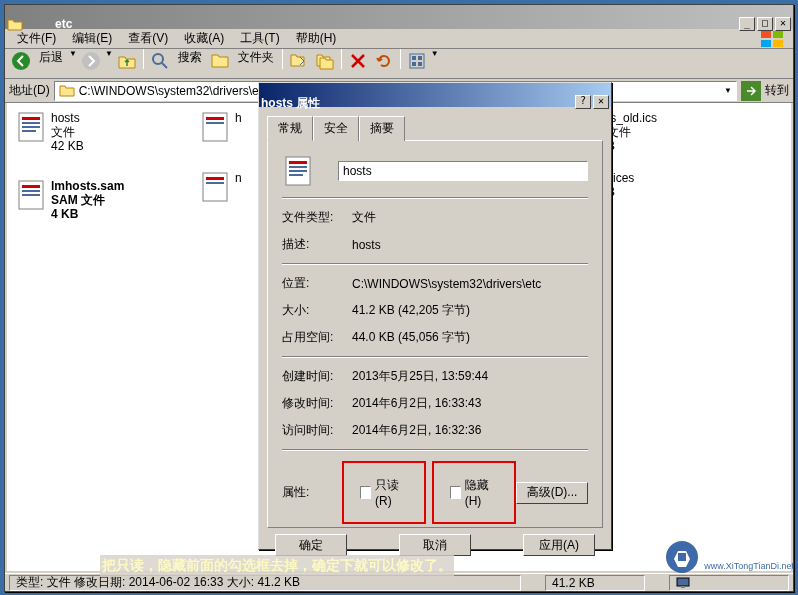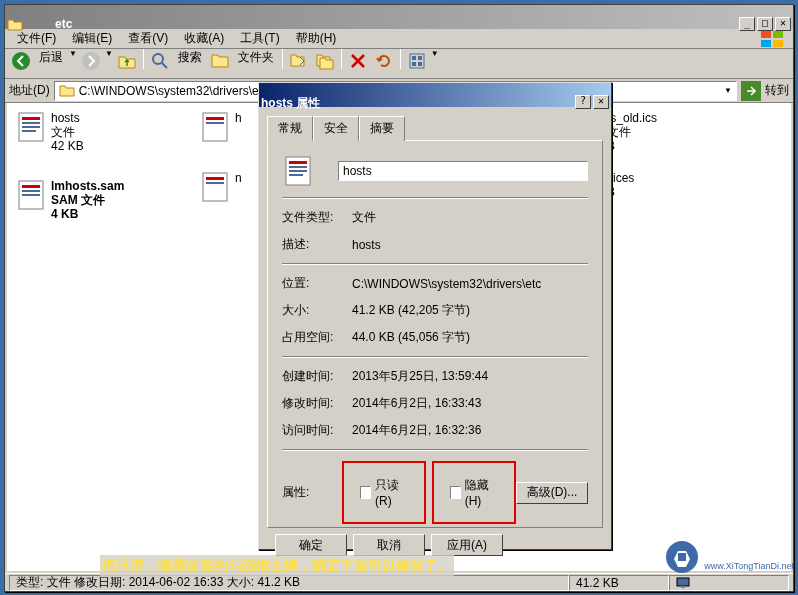--- a/index.html
+++ b/index.html
@@ -17,43 +17,43 @@
 .tb-btn { width: 24px; height: 24px; display: flex; align-items: center; justify-content: center; cursor: default; }
 .tb-sep { width: 1px; height: 20px; background: #808080; margin: 0 2px; border-right: 1px solid #fff; }
 .tb-text { padding: 0 4px; }
 .addressbar { height: 24px; background: #d4d0c8; display: flex; align-items: center; padding: 0 4px; border-bottom: 1px solid #808080; gap: 4px; justify-content: space-between; }
 .addr-input { flex: 1; height: 20px; background: #fff; border: 1px solid #808080; border-right-color: #fff; border-bottom-color: #fff; display: flex; align-items: center; padding: 0 4px; gap: 4px; }
 .addr-go { width: 20px; height: 20px; background: #4a8a2a; display: flex; align-items: center; justify-content: center; }
 .content-area { background: #fff; position: absolute; left: 2px; right: 2px; top: 98px; bottom: 20px; padding: 8px; }
 .file-item { position: absolute; display: flex; align-items: flex-start; gap: 4px; width: 170px; }
 .file-icon { width: 32px; height: 32px; flex-shrink: 0; }
 .file-info { line-height: 14px; }
-.statusbar { position: absolute; bottom: 0; left: 0; right: 0; height: 18px; background: #d4d0c8; border-top: 1px solid #fff; display: flex; align-items: center; padding: 0 4px; font-size: 11px; }
+.statusbar { position: absolute; bottom: 0; left: 0; right: 0; height: 18px; background: #d4d0c8; border-top: 1px solid #fff; display: flex; align-items: center; padding: 0 4px; font-size: 11px; gap: 24px; }
 .status-cell { border: 1px solid #808080; border-right-color: #fff; border-bottom-color: #fff; height: 16px; padding: 0 6px; display: flex; align-items: center; }
 
 
 .dialog { position: absolute; left: 258px; top: 82px; width: 354px; height: 468px; background: #d4d0c8; border: 1px solid #dfdfdf; border-right-color: #404040; border-bottom-color: #404040; box-shadow: 1px 1px 0 #000; }
 .dialog .titlebar { background: linear-gradient(to right, #0a246a, #a6caf0); }
 .dialog-body { padding: 8px; }
 .tabs { display: flex; position: relative; top: 1px; z-index: 2; }
 .tab { padding: 3px 10px; background: #d4d0c8; border: 1px solid #fff; border-right-color: #808080; border-bottom: none; position: relative; cursor: default; }
 .tab.active { border-bottom: 1px solid #d4d0c8; z-index: 3; }
 .tab-panel { border: 1px solid #fff; border-left-color: #fff; border-top-color: #fff; border-right-color: #808080; border-bottom-color: #808080; background: #d4d0c8; padding: 14px; height: 388px; }
 .prop-row { display: flex; align-items: center; margin-bottom: 10px; }
 .prop-label { width: 70px; }
 .prop-value { flex: 1; }
 .prop-input { width: 250px; height: 20px; background: #fff; border: 1px solid #808080; border-right-color: #fff; border-bottom-color: #fff; padding: 0 4px; }
 .hr { height: 2px; border-top: 1px solid #808080; border-bottom: 1px solid #fff; margin: 6px 0 10px 0; }
 .checkbox-wrap { display: inline-flex; align-items: center; gap: 4px; padding: 2px 4px; }
 .cbox { width: 13px; height: 13px; background: #fff; border: 1px solid #808080; border-right-color: #fff; border-bottom-color: #fff; }
 .highlight-box { border: 2px solid #e00000; padding: 12px; }
 .btn { min-width: 72px; height: 22px; background: #d4d0c8; border: 1px solid #fff; border-right-color: #404040; border-bottom-color: #404040; cursor: default; padding: 0 8px; }
-.dialog-btns { display: flex; justify-content: flex-start; gap: 6px; padding: 6px 8px 0; }
-
-.annotation { position: absolute; left: 100px; top: 555px; font-size: 14px; font-weight: bold; color: #fde047; background: rgba(212,208,200,0.8); padding: 2px; }
+.dialog-btns { display: flex; justify-content: space-between; gap: 6px; padding: 6px 8px 0; }
+
+.annotation { position: absolute; left: 100px; top: 555px; font-size: 14px; font-weight: bold; color: #fef9c3; background: rgba(212,208,200,0.8); padding: 2px; }
 
 .watermark { position: absolute; right: 4px; bottom: 20px; display: flex; align-items: center; gap: 4px; opacity: 0.9; }
 .watermark-icon { width: 36px; height: 36px; }
 .watermark-text { font-size: 14px; font-weight: bold; color: #ffffff; }
 .watermark-sub { font-size: 9px; color: #2a5aa0; }
 
 .win-flag { width: 24px; height: 16px; margin-left: auto; margin-right: 4px; }
 .folder-svg { width: 16px; height: 16px; }
 </style>
 </head>

